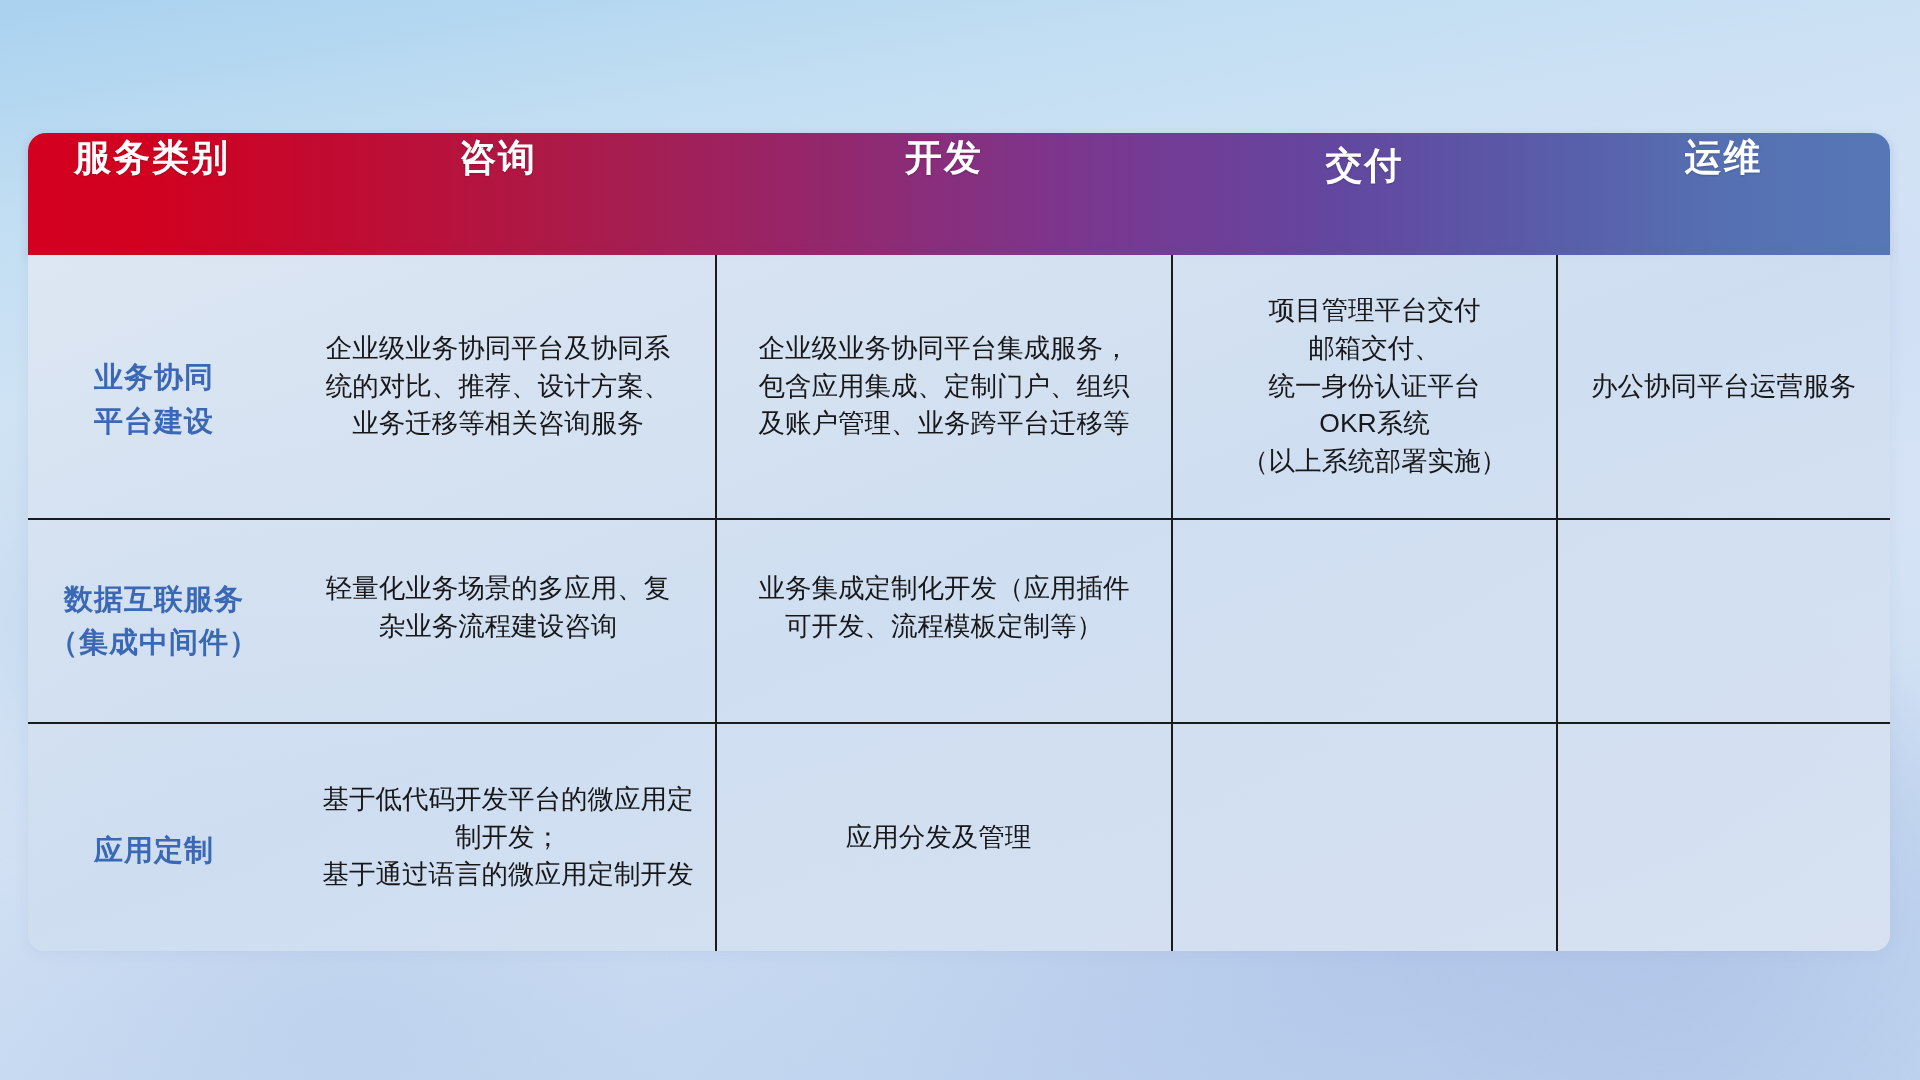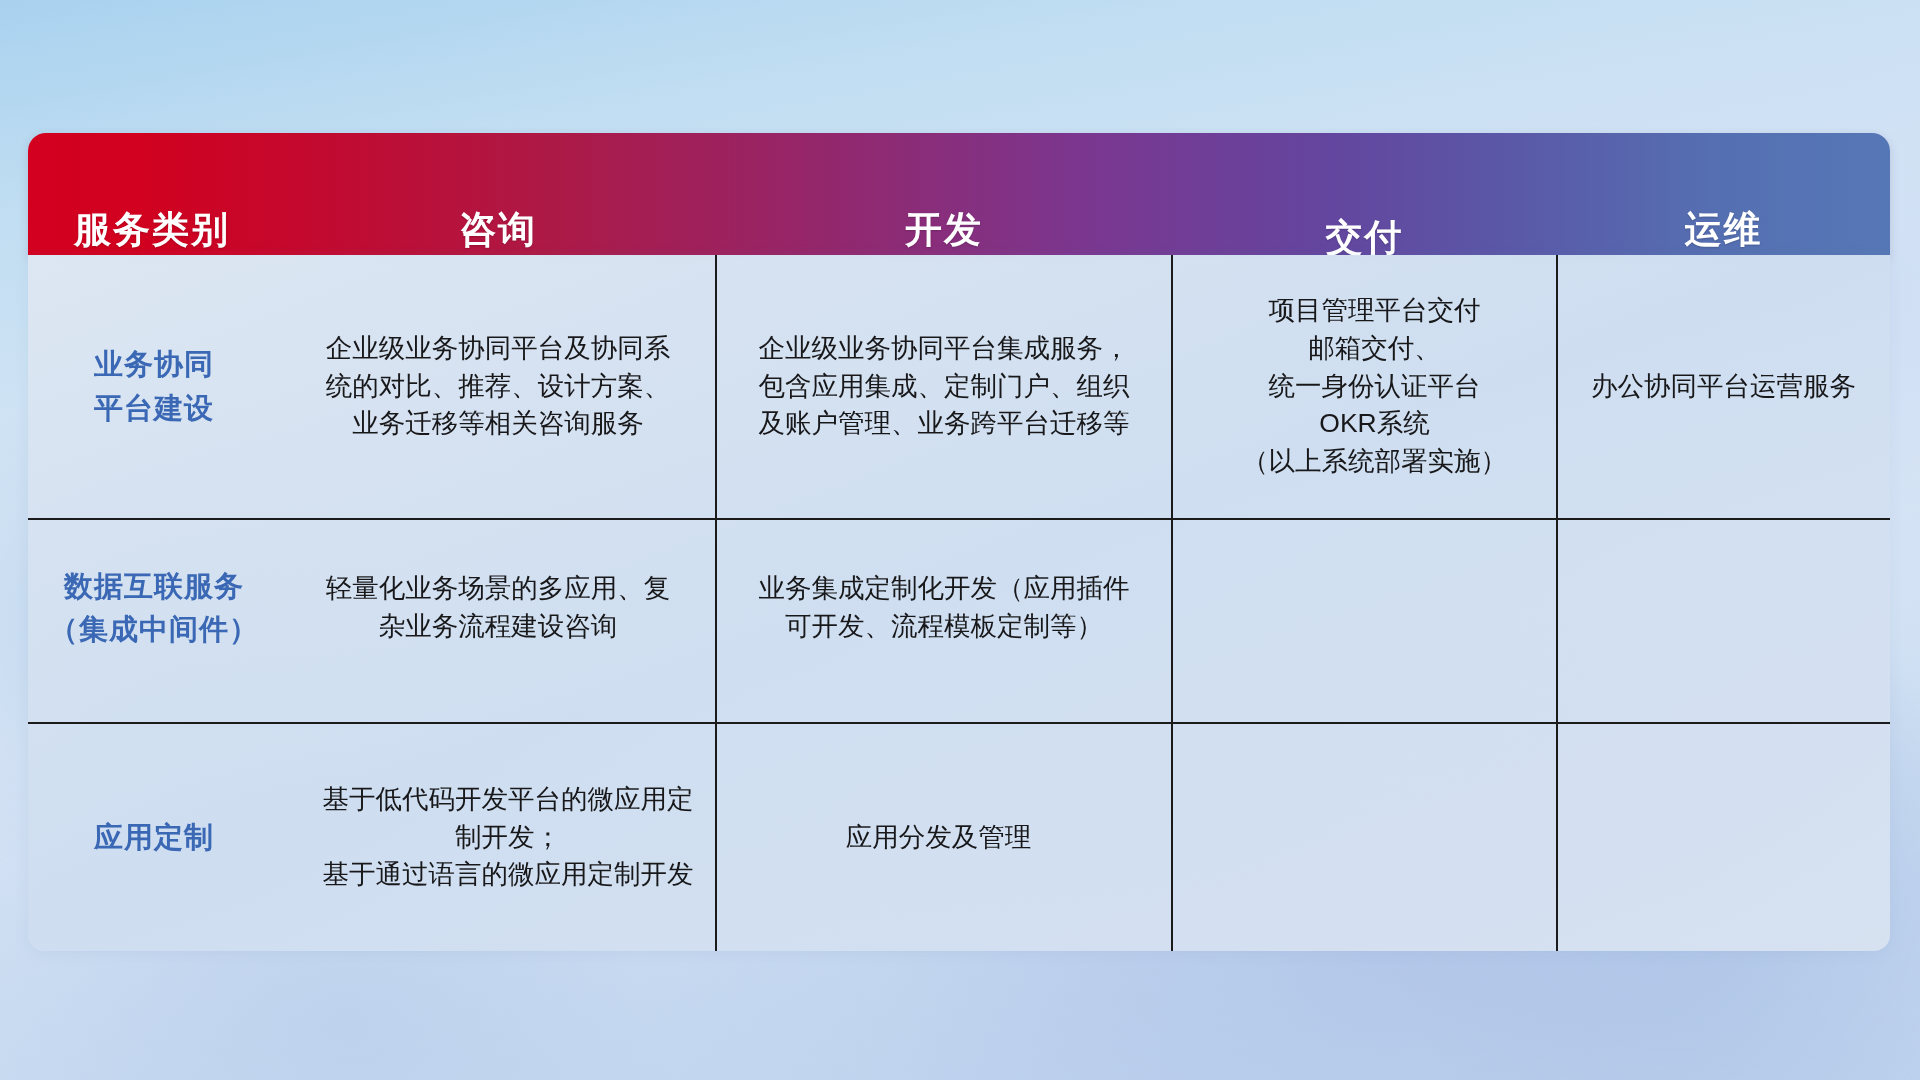--- a/index.html
+++ b/index.html
@@ -83,21 +83,21 @@
         #5a59a8 80%,
         #5570b2 91%,
         #5677b6 100%);
     box-shadow: 0 3px 10px rgba(90,60,110,0.18);
     display: flex;
     align-items: center;
   }
 
   .header-cell {
     display: flex;
-    align-items: flex-end;
+    align-items: flex-start;
     justify-content: center;
     color: #ffffff;
     font-weight: bold;
     font-size: 37px;
     letter-spacing: 2px;
     text-shadow: 0 1px 2px rgba(0,0,0,0.18);
     box-sizing: border-box;
     height: 100%;
   }
 
@@ -155,21 +155,21 @@
   }
 
   .cell.label {
     color: #3a68b4;
     font-weight: bold;
     font-size: 29px;
     letter-spacing: 1px;
     line-height: 1.5;
   }
 
-  .cell.c0 { width: 252px; }
+  .cell.c0 { width: 252px; margin-top: 13px; }
   .cell.c1 { width: 436px; }
   .cell.c2 { width: 456px; }
   .cell.c3 { width: 385px; padding-left: 34px; }
   .cell.c4 { width: 333px; }
 
   .cell.empty { color: transparent; }
 </style>
 </head>
 <body>
 

